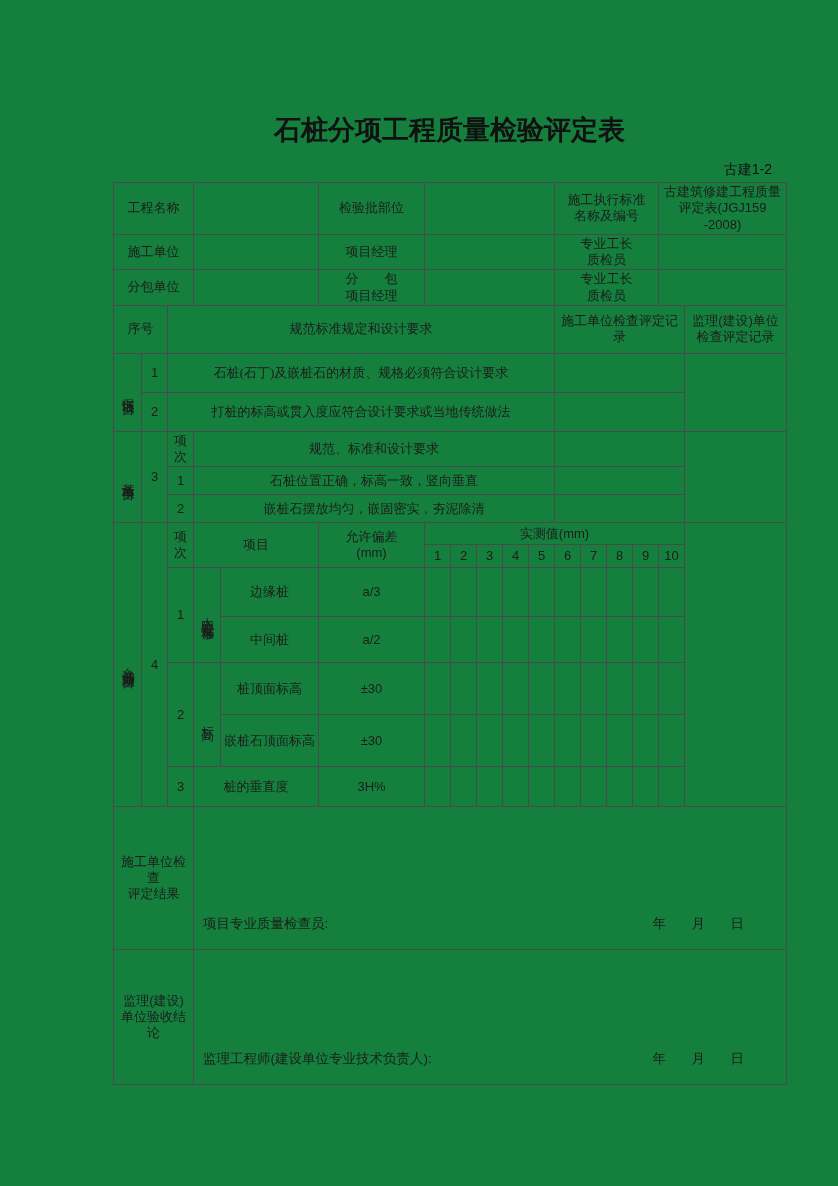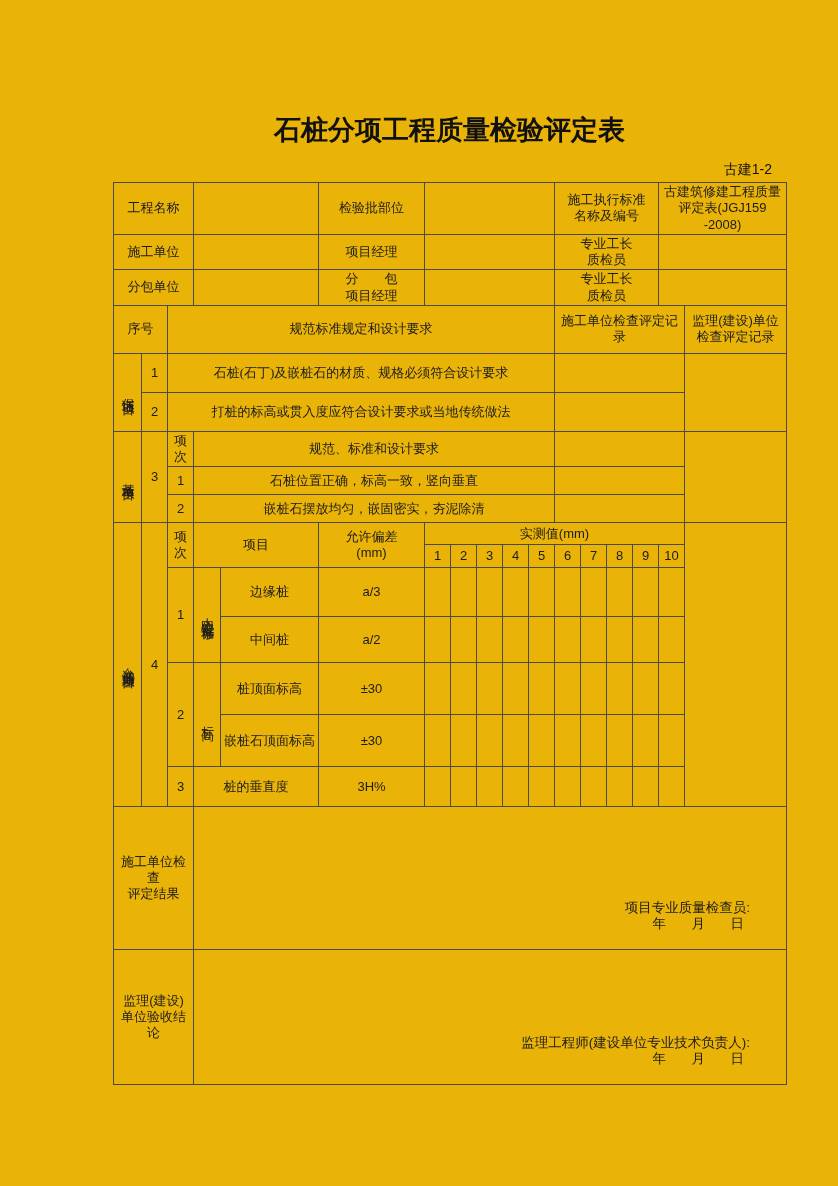--- a/index.html
+++ b/index.html
@@ -1,21 +1,21 @@
 <!DOCTYPE html>
 <html><head>
 <meta charset="utf-8">
 <style>
   html,body{margin:0;padding:0;}
   body{
     width:838px;height:1186px;background:#fff;
     font-family:"Liberation Sans","DejaVu Sans",sans-serif;
     color:#1c1c1c;
   }
-  .sheet{position:relative;width:838px;height:1186px;background:#eab308;overflow:hidden;}
+  .sheet{position:relative;width:838px;height:1186px;background:#15803d;overflow:hidden;}
   .content{position:absolute;left:113px;top:0;width:673px;}
   .title{
     margin-top:112px;font-size:27px;font-weight:bold;text-align:center;
     color:#111;white-space:nowrap;
   }
   .form-code{
     text-align:right;font-size:14px;margin:13px 14px 3px 0;color:#111;
   }
   table.form{
     border-collapse:collapse;table-layout:fixed;width:673px;
@@ -38,21 +38,20 @@
   tr.r7{height:28px;} tr.r8{height:28px;} tr.r9{height:28px;}
   tr.r10{height:22px;} tr.r11{height:23px;}
   tr.r12{height:49px;} tr.r13{height:46px;} tr.r14{height:52px;}
   tr.r15{height:52px;} tr.r16{height:40px;}
   tr.r17{height:143px;} tr.r18{height:135px;}
   td.sig-cell{position:relative;}
   .sig-row{
     position:absolute;left:9px;right:36px;bottom:16px;
     display:flex;justify-content:space-between;align-items:flex-end;
     font-size:13.5px;
-    flex-direction:column;
   }
   .sig-date{letter-spacing:6px;white-space:nowrap;}
 </style>
 </head>
 <body>
 
 <div class="sheet">
   <div class="content">
     <div class="title">石桩分项工程质量检验评定表</div>
     <div class="form-code">古建1-2</div>

